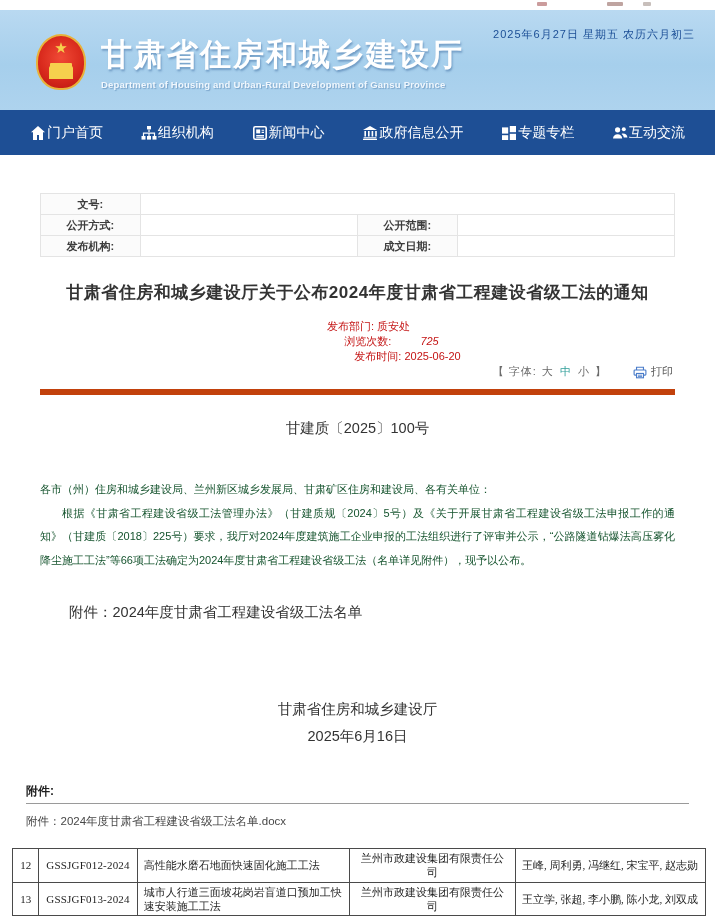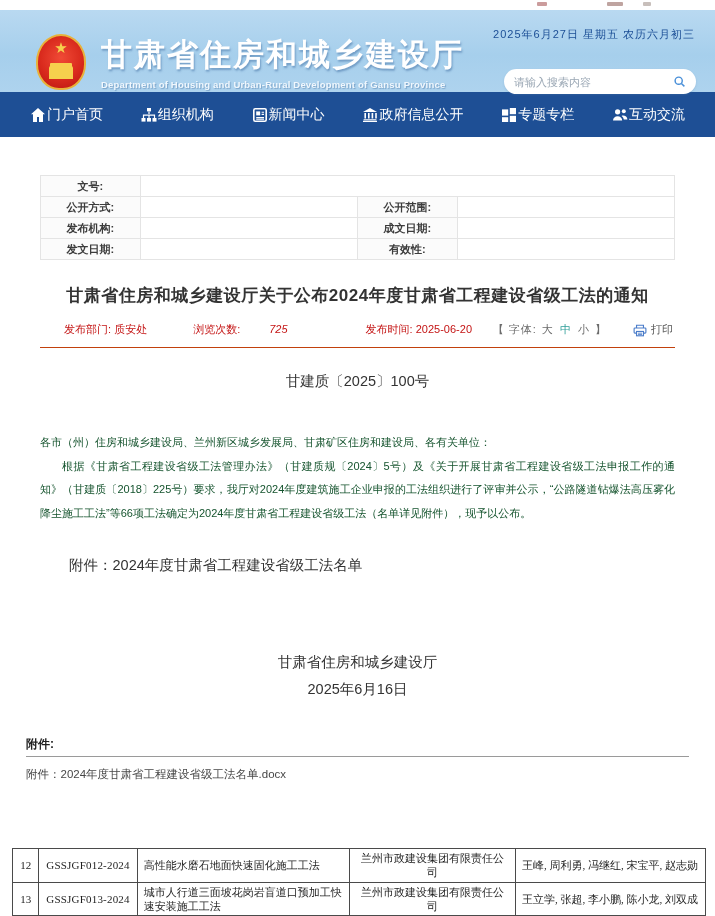--- a/index.html
+++ b/index.html
@@ -5,21 +5,21 @@
   * { margin:0; padding:0; box-sizing:border-box; }
   html,body { width:715px; background:#fff; }
   body { font-family:"Liberation Sans","DejaVu Sans",sans-serif; }
   .page { width:715px; height:916px; position:relative; overflow:hidden; background:#fff; }
 
   
   .top-strip { height:10px; background:#fff; position:relative; }
   .top-strip i { position:absolute; top:2px; height:4px; border-radius:1px; opacity:.55; }
 
   
-  .banner { height:82px; position:relative;
+  .banner { height:100px; position:relative;
     background:linear-gradient(180deg,#b9d9f1 0%,#a6cfec 55%,#aed3ee 100%); }
   .banner-date { position:absolute; top:17px; right:20px; font-size:11px; color:#1c4f96; letter-spacing:1px; }
   .brand { position:absolute; left:36px; top:24px; display:flex; align-items:center; }
   .emblem { width:50px; height:56px; border-radius:50% 50% 46% 46%;
     background:radial-gradient(circle at 50% 42%, #f04a36 0%, #d92a1d 55%, #b81410 100%);
     border:2px solid #e8b23a; position:relative; flex:0 0 auto; }
   .emblem .star-big { position:absolute; top:4px; left:0; right:0; text-align:center; color:#f6d04d; font-size:15px; line-height:1; }
   .emblem .gate { position:absolute; left:11px; right:11px; bottom:9px; height:13px; background:#f6d04d; border-radius:2px 2px 0 0;
     box-shadow:0 -4px 0 -1px #f6d04d; }
   .brand-text { margin-left:15px; }
@@ -40,22 +40,22 @@
   .nav-item svg { width:16px; height:16px; display:block; }
 
   
   .content { padding:0 40px; }
   table.doc-meta { width:100%; border-collapse:collapse; margin-top:38px; font-size:11px; }
   table.doc-meta td { border:1px solid #e4e4e4; height:21px; padding:1px 8px; }
   table.doc-meta td.lbl { width:15.7%; text-align:center; background:#fbfbfb; font-weight:bold; color:#3c3c3c; padding:1px 2px; }
   table.doc-meta td.val { width:34.3%; background:#fff; }
 
   .article-title { margin-top:24px; text-align:center; font-size:17px; font-weight:bold; color:#333; letter-spacing:.5px; }
-  .article-meta { margin-top:15px; padding:0 2px 10px 24px; border-bottom:1px solid #c2410c;
-    display:flex; align-items:center; font-size:11px; color:#c41414; }
+  .article-meta { margin-top:15px; padding:0 2px 10px 24px; border-bottom:6px solid #c2410c;
+    display:flex; align-items:center; font-size:11px; color:#c41414;flex-direction:column; }
   .article-meta .pair { white-space:nowrap; }
   .article-meta .p2 { margin-left:46px; }
   .article-meta .p3 { margin-left:78px; }
   .views-value { font-style:italic;margin-left:26px; }
   .meta-right { margin-left:auto; display:flex; align-items:center; color:#6b6b6b; }
   .font-widget { white-space:nowrap; letter-spacing:1px; }
   .font-size-opt { cursor:pointer; margin:0 1px; }
   .font-mid { color:#2f9e99; }
   .print-btn { display:flex; align-items:flex-end; gap:4px; margin-left:26px; cursor:pointer; color:#555; }
   .print-btn svg { width:14px; height:13px; color:#4a7cc9; }
@@ -99,27 +99,20 @@
       <div class="emblem">
         <div class="star-big">★</div>
         <div class="gate"></div>
       </div>
       <div class="brand-text">
         <div class="org-name">甘肃省住房和城乡建设厅</div>
         <div class="org-en">Department of Housing and Urban-Rural Development of Gansu Province</div>
       </div>
     </div>
 
-    <div class="search">
-      <input type="text" placeholder="请输入搜索内容" style="">
-      <svg viewBox="0 0 16 16" fill="none" stroke="currentColor" stroke-width="1.8">
-        <circle cx="7" cy="7" r="4.4"></circle>
-          <path d="M10.4 10.4 L14 14"></path>
-      </svg>
-    </div>
   </div>
 
   <div class="nav">
     <div class="nav-item">
       <svg viewBox="0 0 16 16" fill="currentColor">
           <path d="M8 1 1 7.2h2V15h4v-5h2v5h4V7.2h2z"></path>
         </svg>
       <span>门户首页</span>
     </div>
     <div class="nav-item">
@@ -179,26 +172,20 @@
       <tr>
         <td class="lbl">公开方式:</td>
         <td class="val"></td>
         <td class="lbl">公开范围:</td>
         <td class="val"></td>
       </tr>
       <tr>
         <td class="lbl">发布机构:</td>
         <td class="val"></td>
         <td class="lbl">成文日期:</td>
-        <td class="val"></td>
-      </tr>
-      <tr>
-        <td class="lbl">发文日期:</td>
-        <td class="val"></td>
-        <td class="lbl">有效性:</td>
         <td class="val"></td>
       </tr>
     </tbody>
       </table>
 
     <h1 class="article-title">甘肃省住房和城乡建设厅关于公布2024年度甘肃省工程建设省级工法的通知</h1>
 
     <div class="article-meta">
       <span class="pair">
         <span>发布部门:</span>&nbsp;<span>质安处</span>

